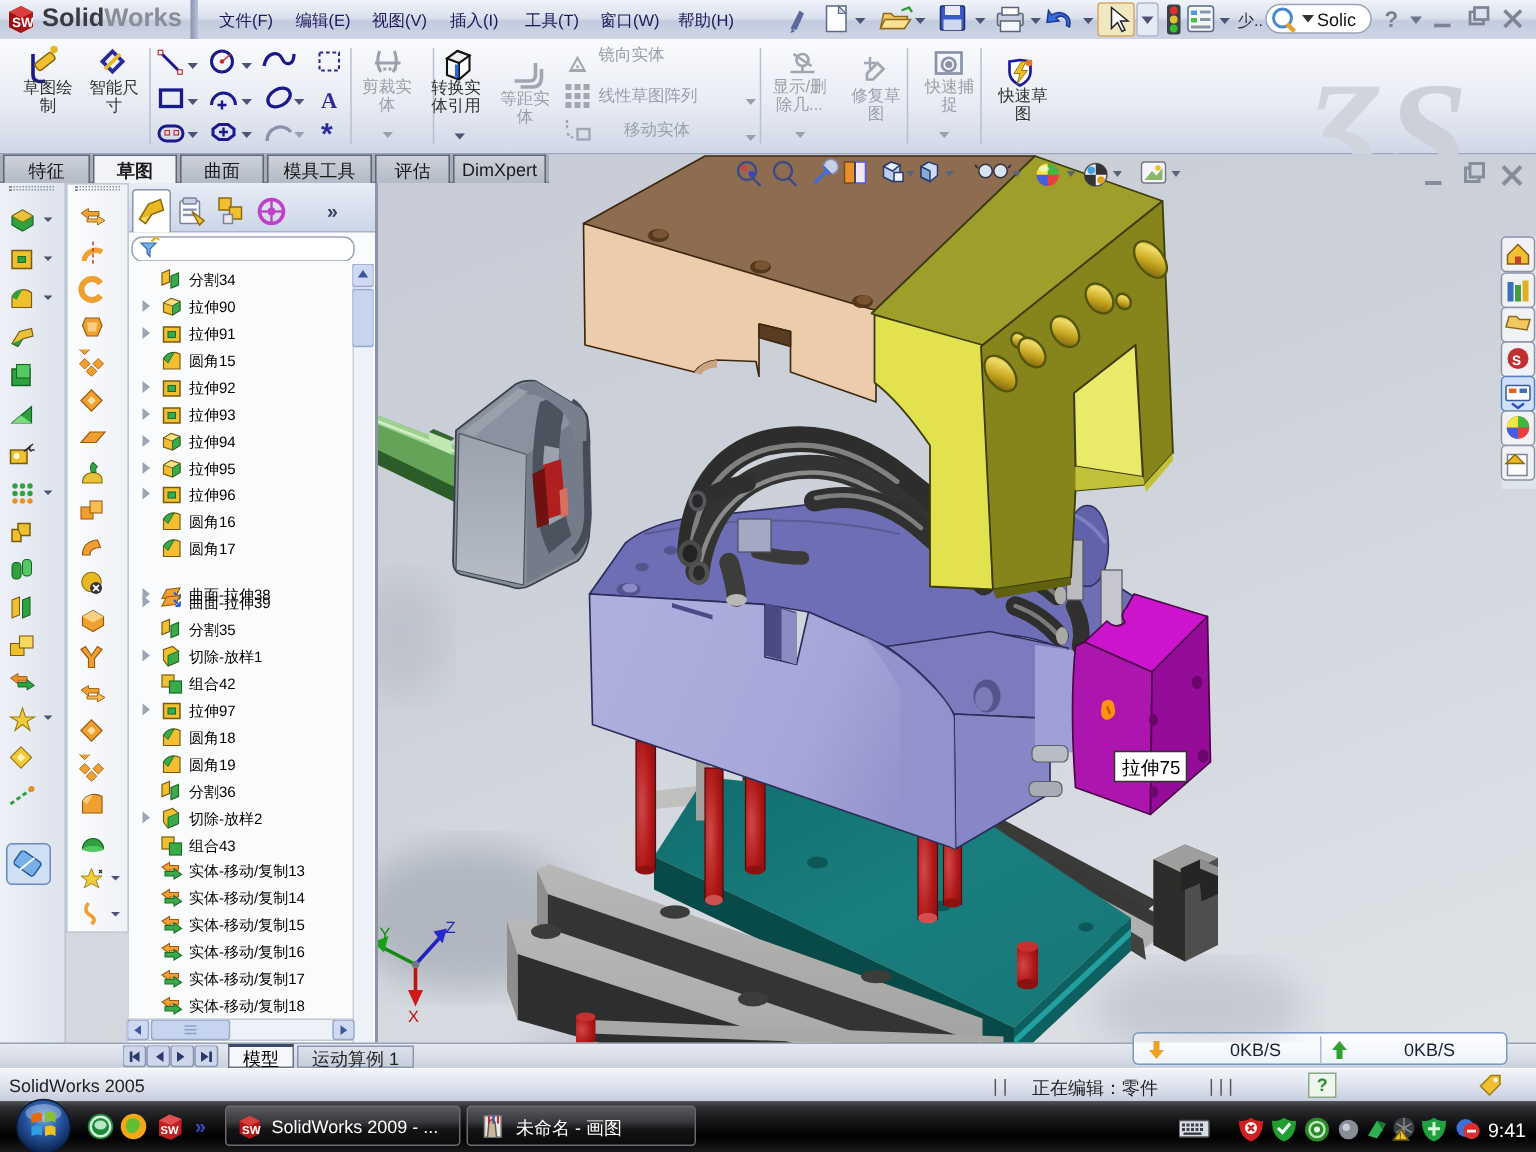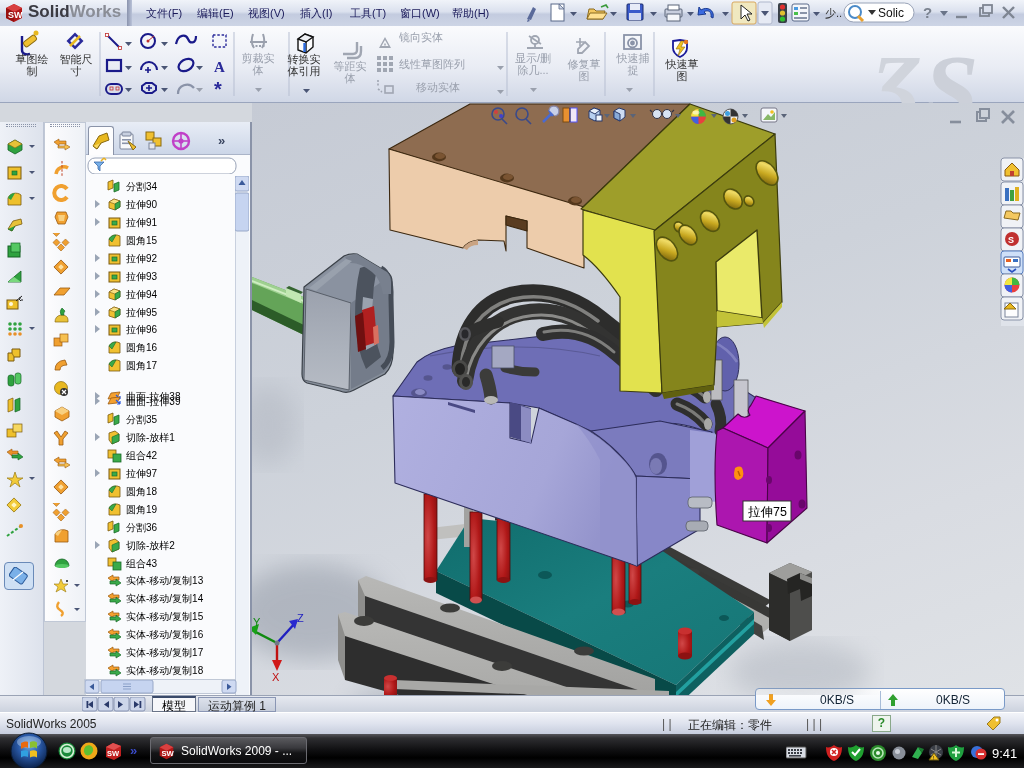--- a/index.html
+++ b/index.html
@@ -280,20 +280,28 @@
     <div class="ttext" style="left:282px;top:28px;width:44px;">转换实<br>体引用</div>
     <div class="ttext gray" style="left:328px;top:35px;width:44px;">等距实<br>体</div>
     <div class="ttext gray" style="left:399px;top:6px;width:78px;text-align:left;">镜向实体</div>
     <div class="ttext gray" style="left:399px;top:33px;width:90px;text-align:left;">线性草图阵列</div>
     <div class="ttext gray" style="left:399px;top:56px;width:78px;text-align:center;">移动实体</div>
     <div class="ttext gray" style="left:510px;top:27px;width:46px;">显示/删<br>除几...</div>
     <div class="ttext gray" style="left:561px;top:33px;width:46px;">修复草<br>图</div>
     <div class="ttext gray" style="left:610px;top:27px;width:46px;">快速捕<br>捉</div>
     <div class="ttext" style="left:659px;top:33px;width:46px;">快速草<br>图</div>
   </div>
+  <div id="tabrow" class="abs">
+    <div class="ctab" style="left:2px;width:58px;">特征</div>
+    <div class="ctab active" style="left:62px;width:56px;">草图</div>
+    <div class="ctab" style="left:120px;width:56px;">曲面</div>
+    <div class="ctab" style="left:178px;width:70px;">模具工具</div>
+    <div class="ctab" style="left:250px;width:50px;">评估</div>
+    <div class="ctab" style="left:302px;width:62px;">DimXpert</div>
+  </div>
   <div id="viewport" class="abs"></div>
   <div id="lcol1" class="abs"></div>
   <div id="lcol2" class="abs"></div>
   <div id="lcolicons" class="abs" style="left:0;top:0;width:90px;height:768px;">
     <div class="abs" style="left:6px;top:124px;width:30px;height:3px;border-top:1px dotted #8a93a8;border-bottom:1px dotted #8a93a8;"></div>
       <div class="abs" style="left:50px;top:124px;width:30px;height:3px;border-top:1px dotted #8a93a8;border-bottom:1px dotted #8a93a8;"></div>
     <svg class="abs" style="left:5px;top:138px;" width="20" height="18" viewBox="0 0 20 18">
         <polygon points="3,6 10,2 17,6 17,12 10,16 3,12" fill="#2fa23f" stroke="#156325" stroke-width="0.8"></polygon>
         <polygon points="3,6 10,2 17,6 10,10" fill="#e8c238" stroke="#8a6a10" stroke-width="0.6"></polygon>
       </svg>
@@ -808,20 +816,29 @@
       </g>
       <text x="74" y="13" font-size="13" font-weight="bold" fill="#3a4ac8">»</text>
     </svg>
     <div class="taskbtn" style="left:150px;width:157px;">
       <svg class="abs" style="left:7px;top:5px;" width="17" height="17" viewBox="0 0 20 20">
         <polygon points="2,5 10,1 18,5 18,15 10,19 2,15" fill="#b01818"></polygon>
         <polygon points="2,5 10,1 18,5 10,9" fill="#d84040"></polygon>
         <text x="4" y="15" font-size="9" font-weight="bold" fill="#fff">SW</text>
       </svg>
       <span class="abs" style="left:30px;top:6px;">SolidWorks 2009 - ...</span>
+    </div>
+    <div class="taskbtn" style="left:311px;width:153px;">
+      <svg class="abs" style="left:9px;top:4px;" width="16" height="18" viewBox="0 0 16 18">
+        <rect x="2" y="2" width="11" height="14" fill="#e8e8ea" stroke="#888"></rect>
+        <path d="M4,16 L5,6 L7,4 L9,6 L10,16" fill="#c8b8a0" stroke="#6a5a40"></path>
+        <path d="M5,2 L5,7 M8,1 L8,7 M11,2 L11,7" stroke="#c03030" stroke-width="1.4"></path>
+        <path d="M8,1 L8,7" stroke="#3060c0" stroke-width="1.4"></path>
+      </svg>
+      <span class="abs" style="left:32px;top:6px;">未命名 - 画图</span>
     </div>
 
     <svg class="abs" style="left:786px;top:11px;" width="232" height="18" viewBox="0 0 232 18">
       <g>
         <rect x="0" y="2" width="20" height="11" rx="1" fill="#d8dce4" stroke="#555"></rect>
         <g fill="#3a3e46">
           <rect x="2" y="4" width="2" height="2"></rect>
             <rect x="5" y="4" width="2" height="2"></rect>
             <rect x="8" y="4" width="2" height="2"></rect>
             <rect x="11" y="4" width="2" height="2"></rect>

